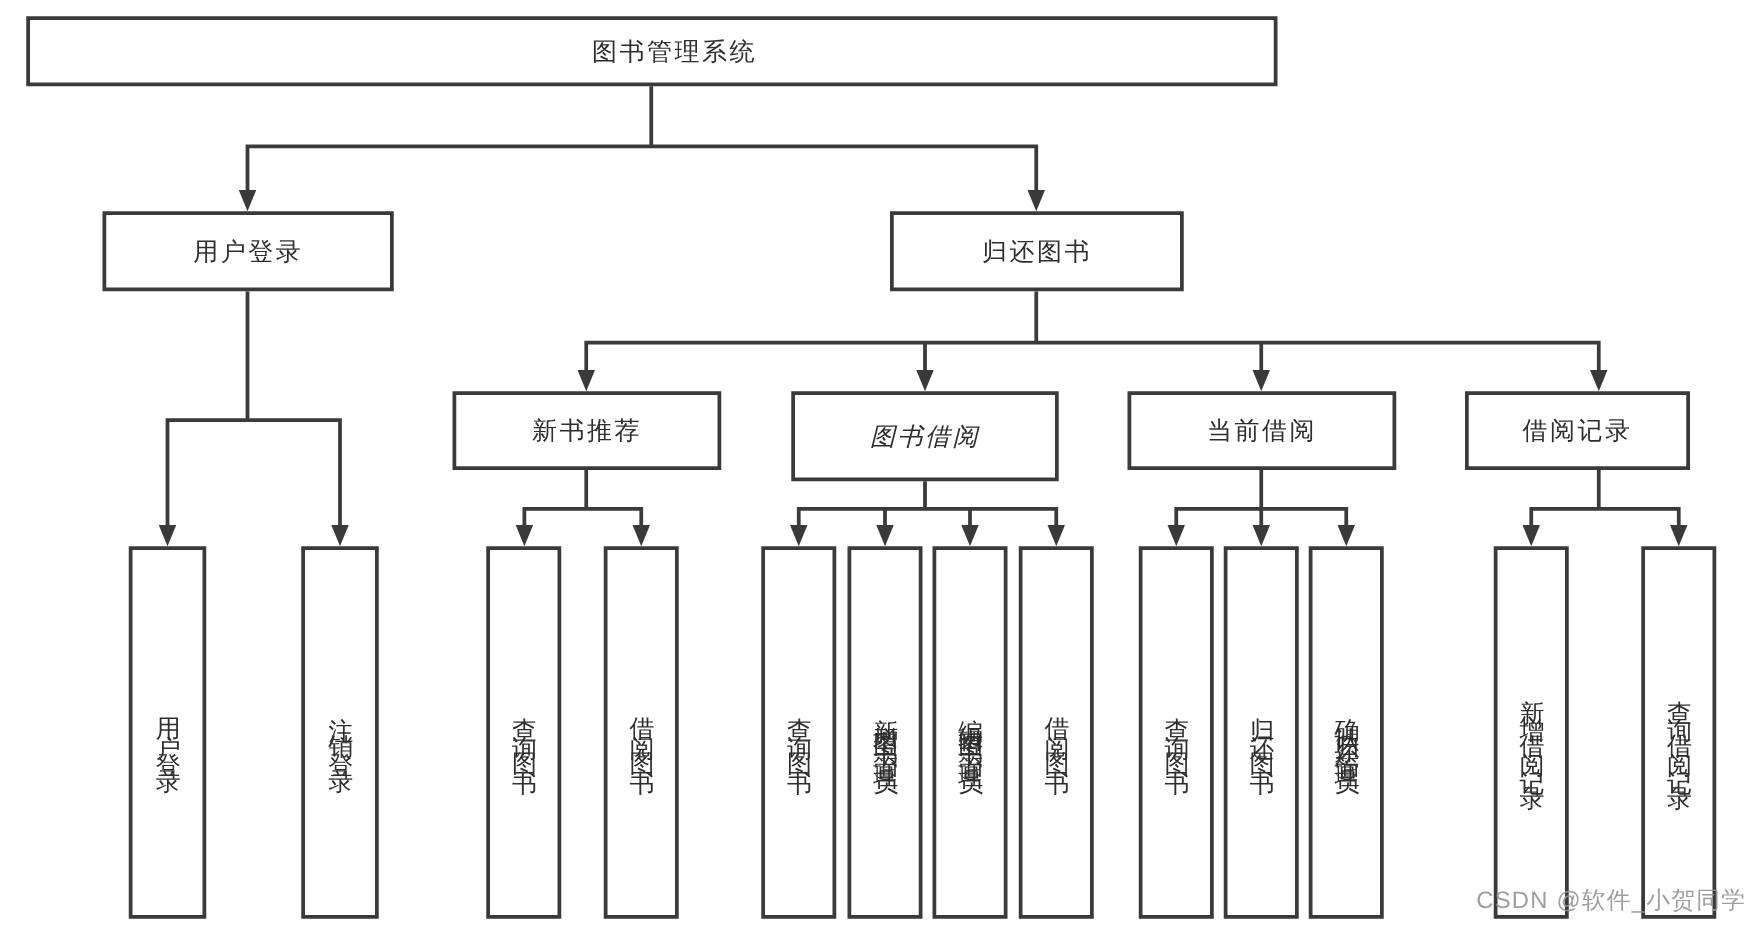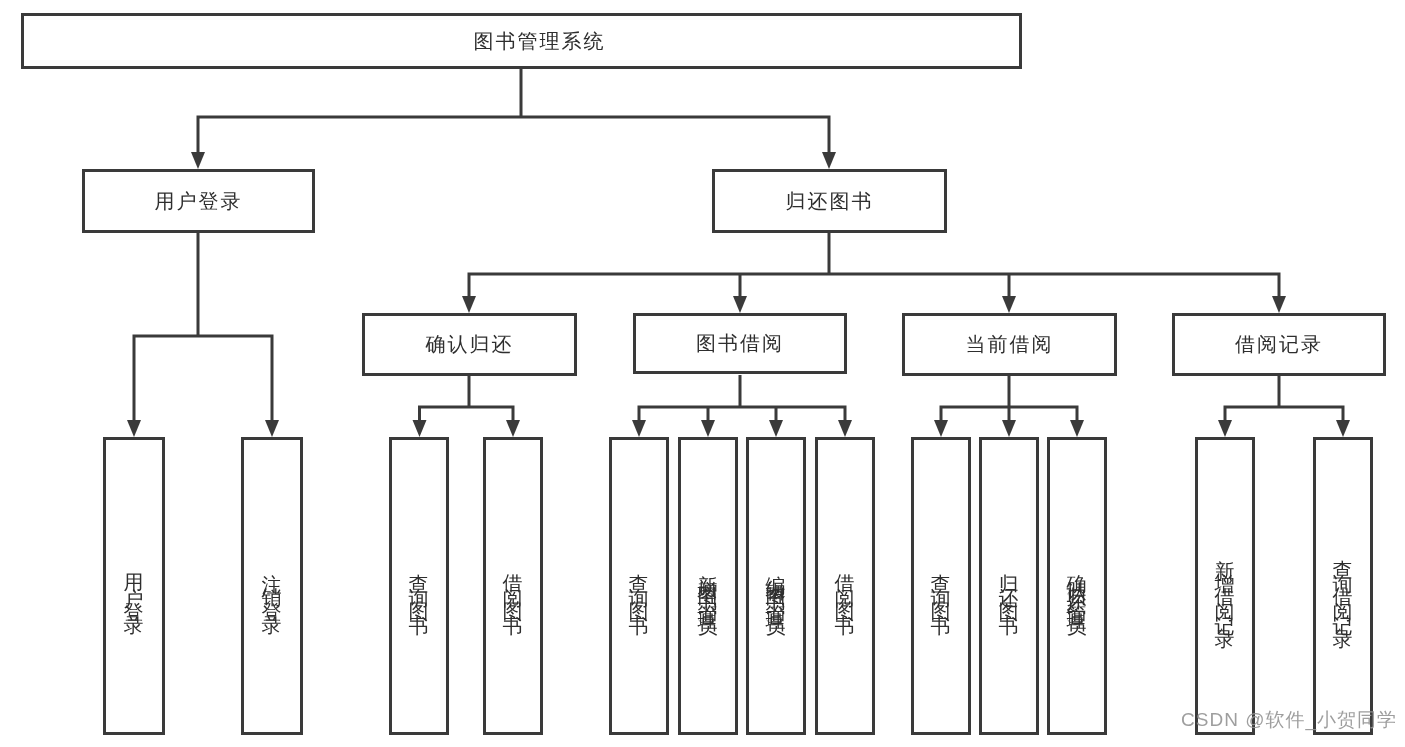--- a/index.html
+++ b/index.html
@@ -19,23 +19,23 @@
   .vlabel{
     writing-mode:vertical-rl;text-orientation:mixed;
     font-size:20px;line-height:1;letter-spacing:14px;
   }
   .vlabel.tight{letter-spacing:6px;}
   
   .n-root {left:21px; top:13px; width:1001px;height:56px;padding-left:36px;}
   .n-b0   {left:82px; top:169px;width:233px; height:64px;}
   .n-b1   {left:712px;top:169px;width:235px; height:64px;}
   .n-g0   {left:362px;top:313px;width:215px; height:63px;}
-  .n-g1   {left:633px;top:313px;width:214px; height:61px;}
+  .n-g1   {left:633px;top:313px;width:214px; height:72px;font-style:italic;}
   .n-g2   {left:902px;top:313px;width:215px; height:63px;}
-  .n-g3   {left:1172px;top:313px;width:214px;height:63px;}
+  .n-g3   {left:1172px;top:313px;width:180px;height:63px;}
   
   .leaf{top:437px;width:62px;height:298px;}
   .n-b0c0{left:103px;}
   .n-b0c1{left:241px;}
   .n-g0c0{left:389px;width:60px;}
   .n-g0c1{left:483px;width:60px;}
   .n-g1c0{left:609px;width:60px;}
   .n-g1c1{left:678px;width:60px;}
   .n-g1c2{left:746px;width:60px;}
   .n-g1c3{left:815px;width:60px;}
@@ -98,21 +98,21 @@
 </div>
 
 <div class="node n-b0">
   <span class="hlabel">用户登录</span>
 </div>
 <div class="node n-b1">
   <span class="hlabel">归还图书</span>
 </div>
 
 <div class="node n-g0">
-  <span class="hlabel">确认归还</span>
+  <span class="hlabel">新书推荐</span>
 </div>
 <div class="node n-g1">
   <span class="hlabel">图书借阅</span>
 </div>
 <div class="node n-g2">
   <span class="hlabel">当前借阅</span>
 </div>
 <div class="node n-g3">
   <span class="hlabel">借阅记录</span>
 </div>

